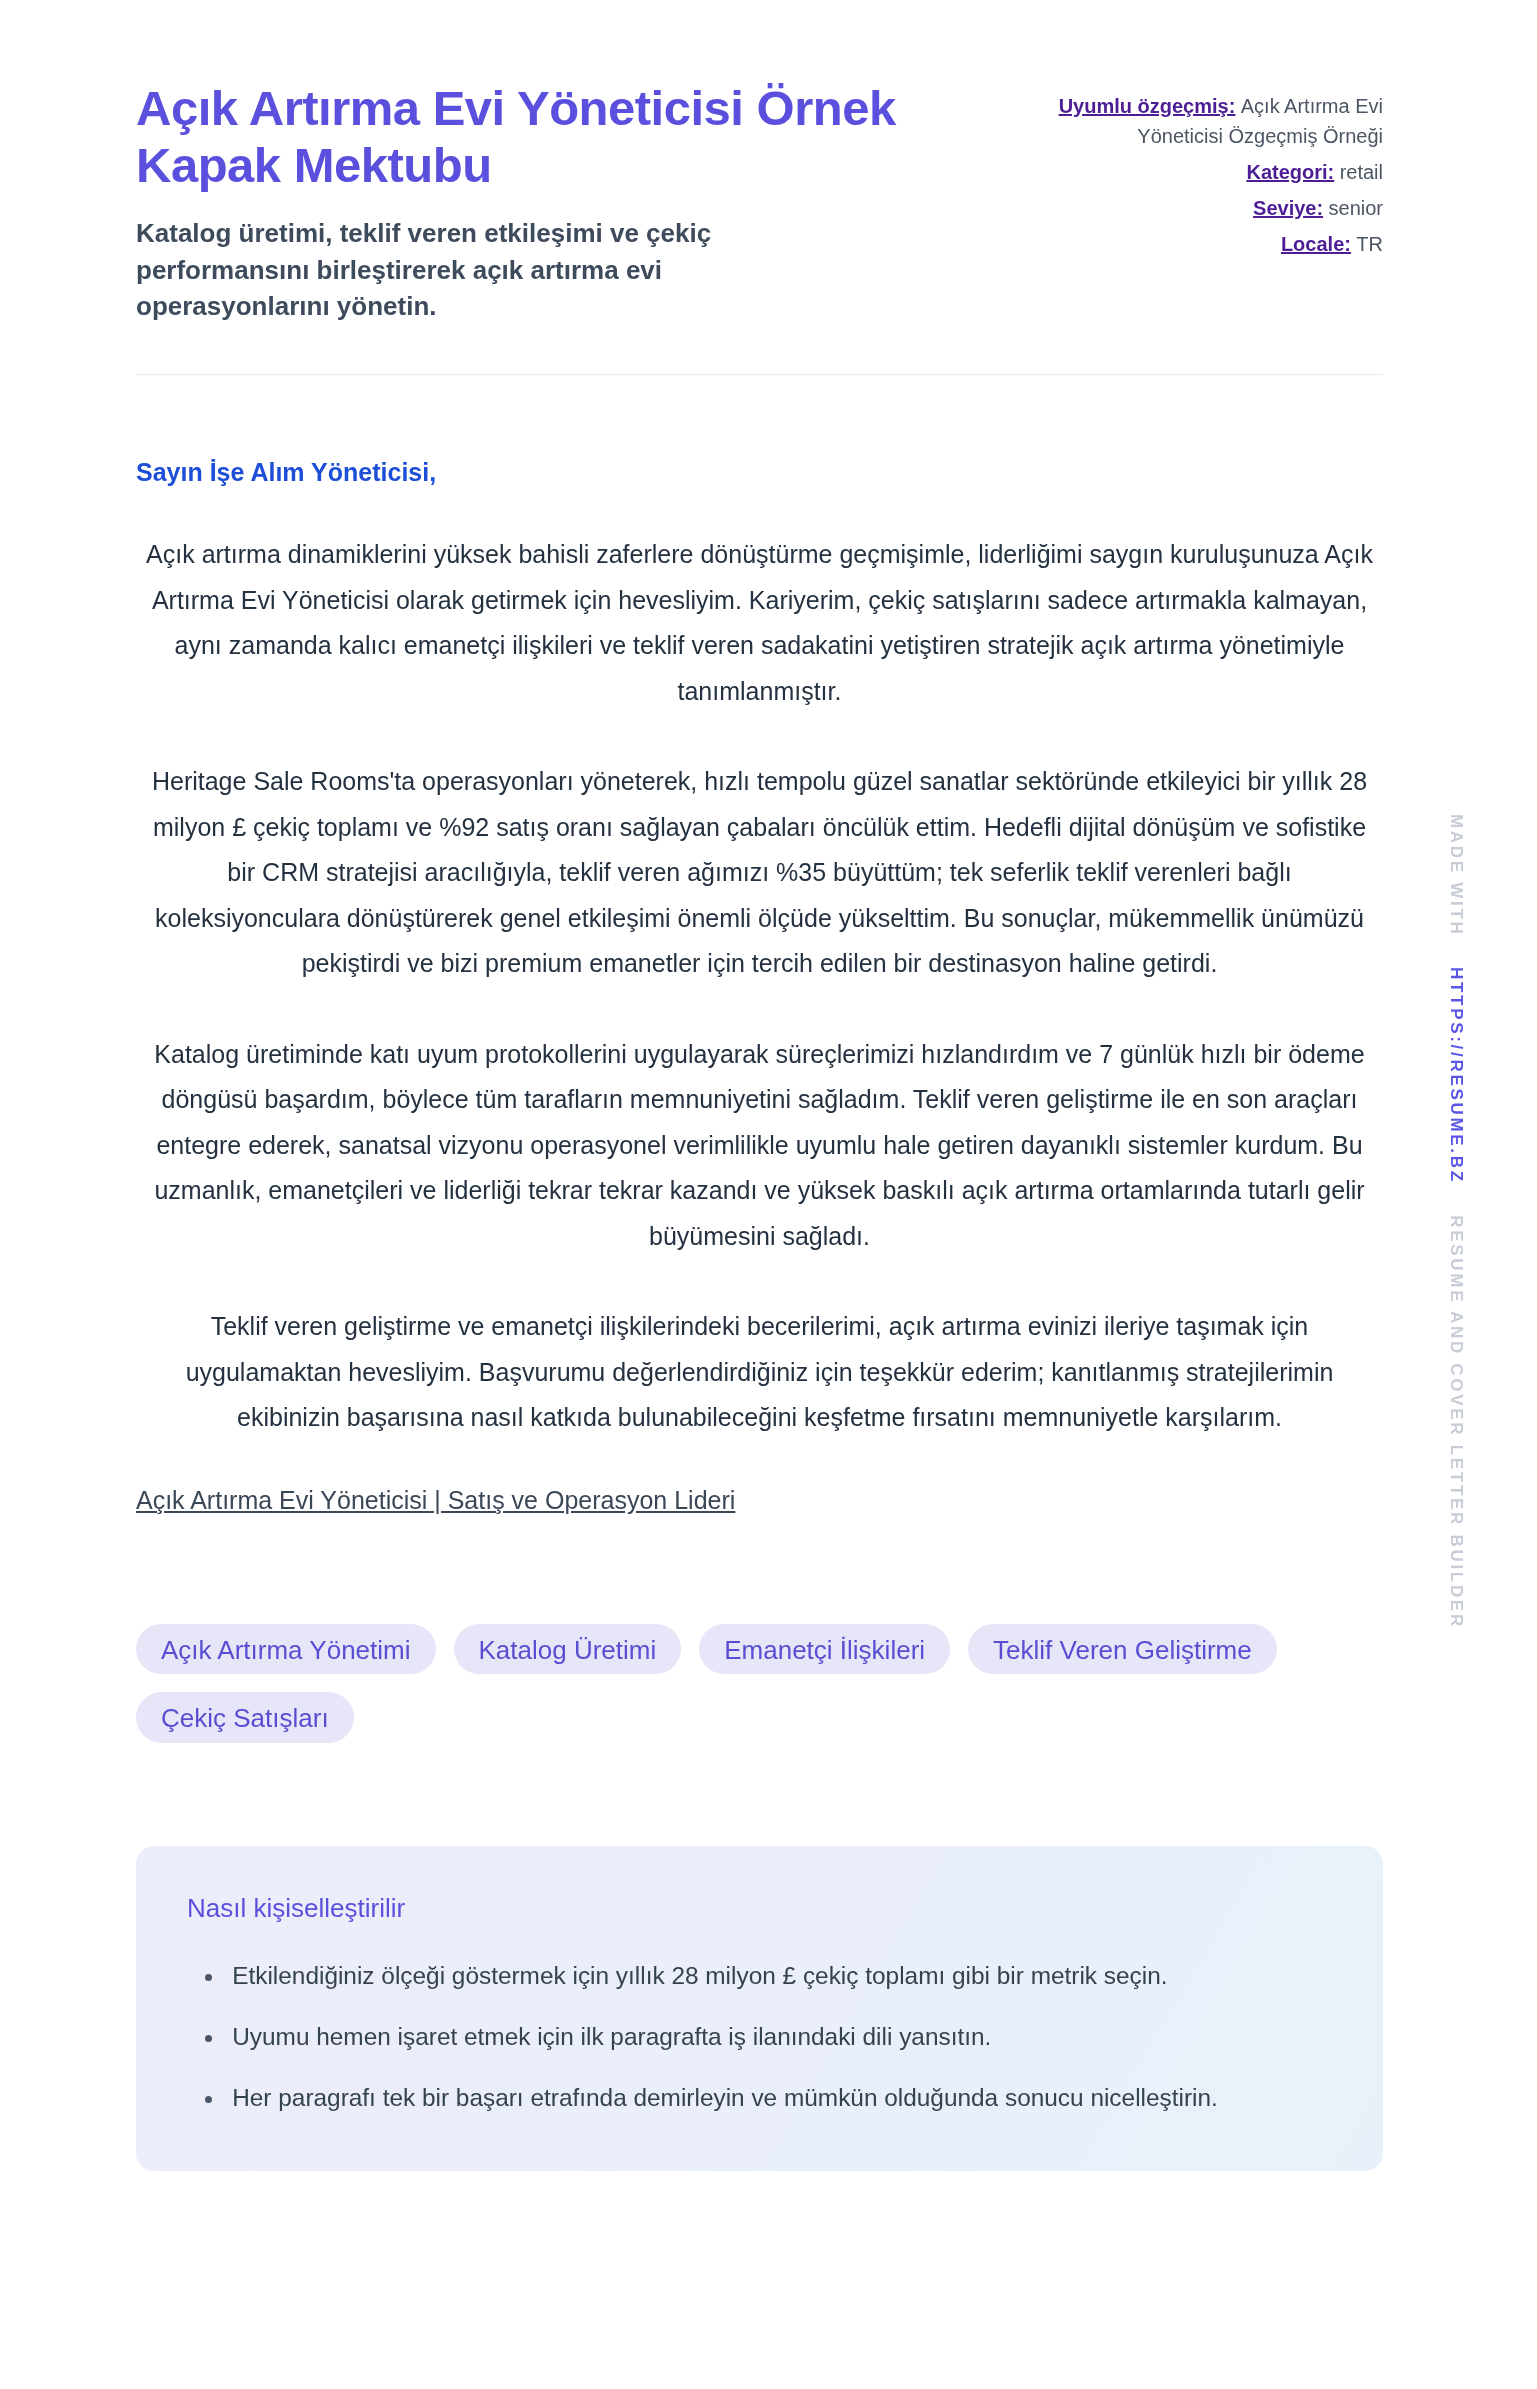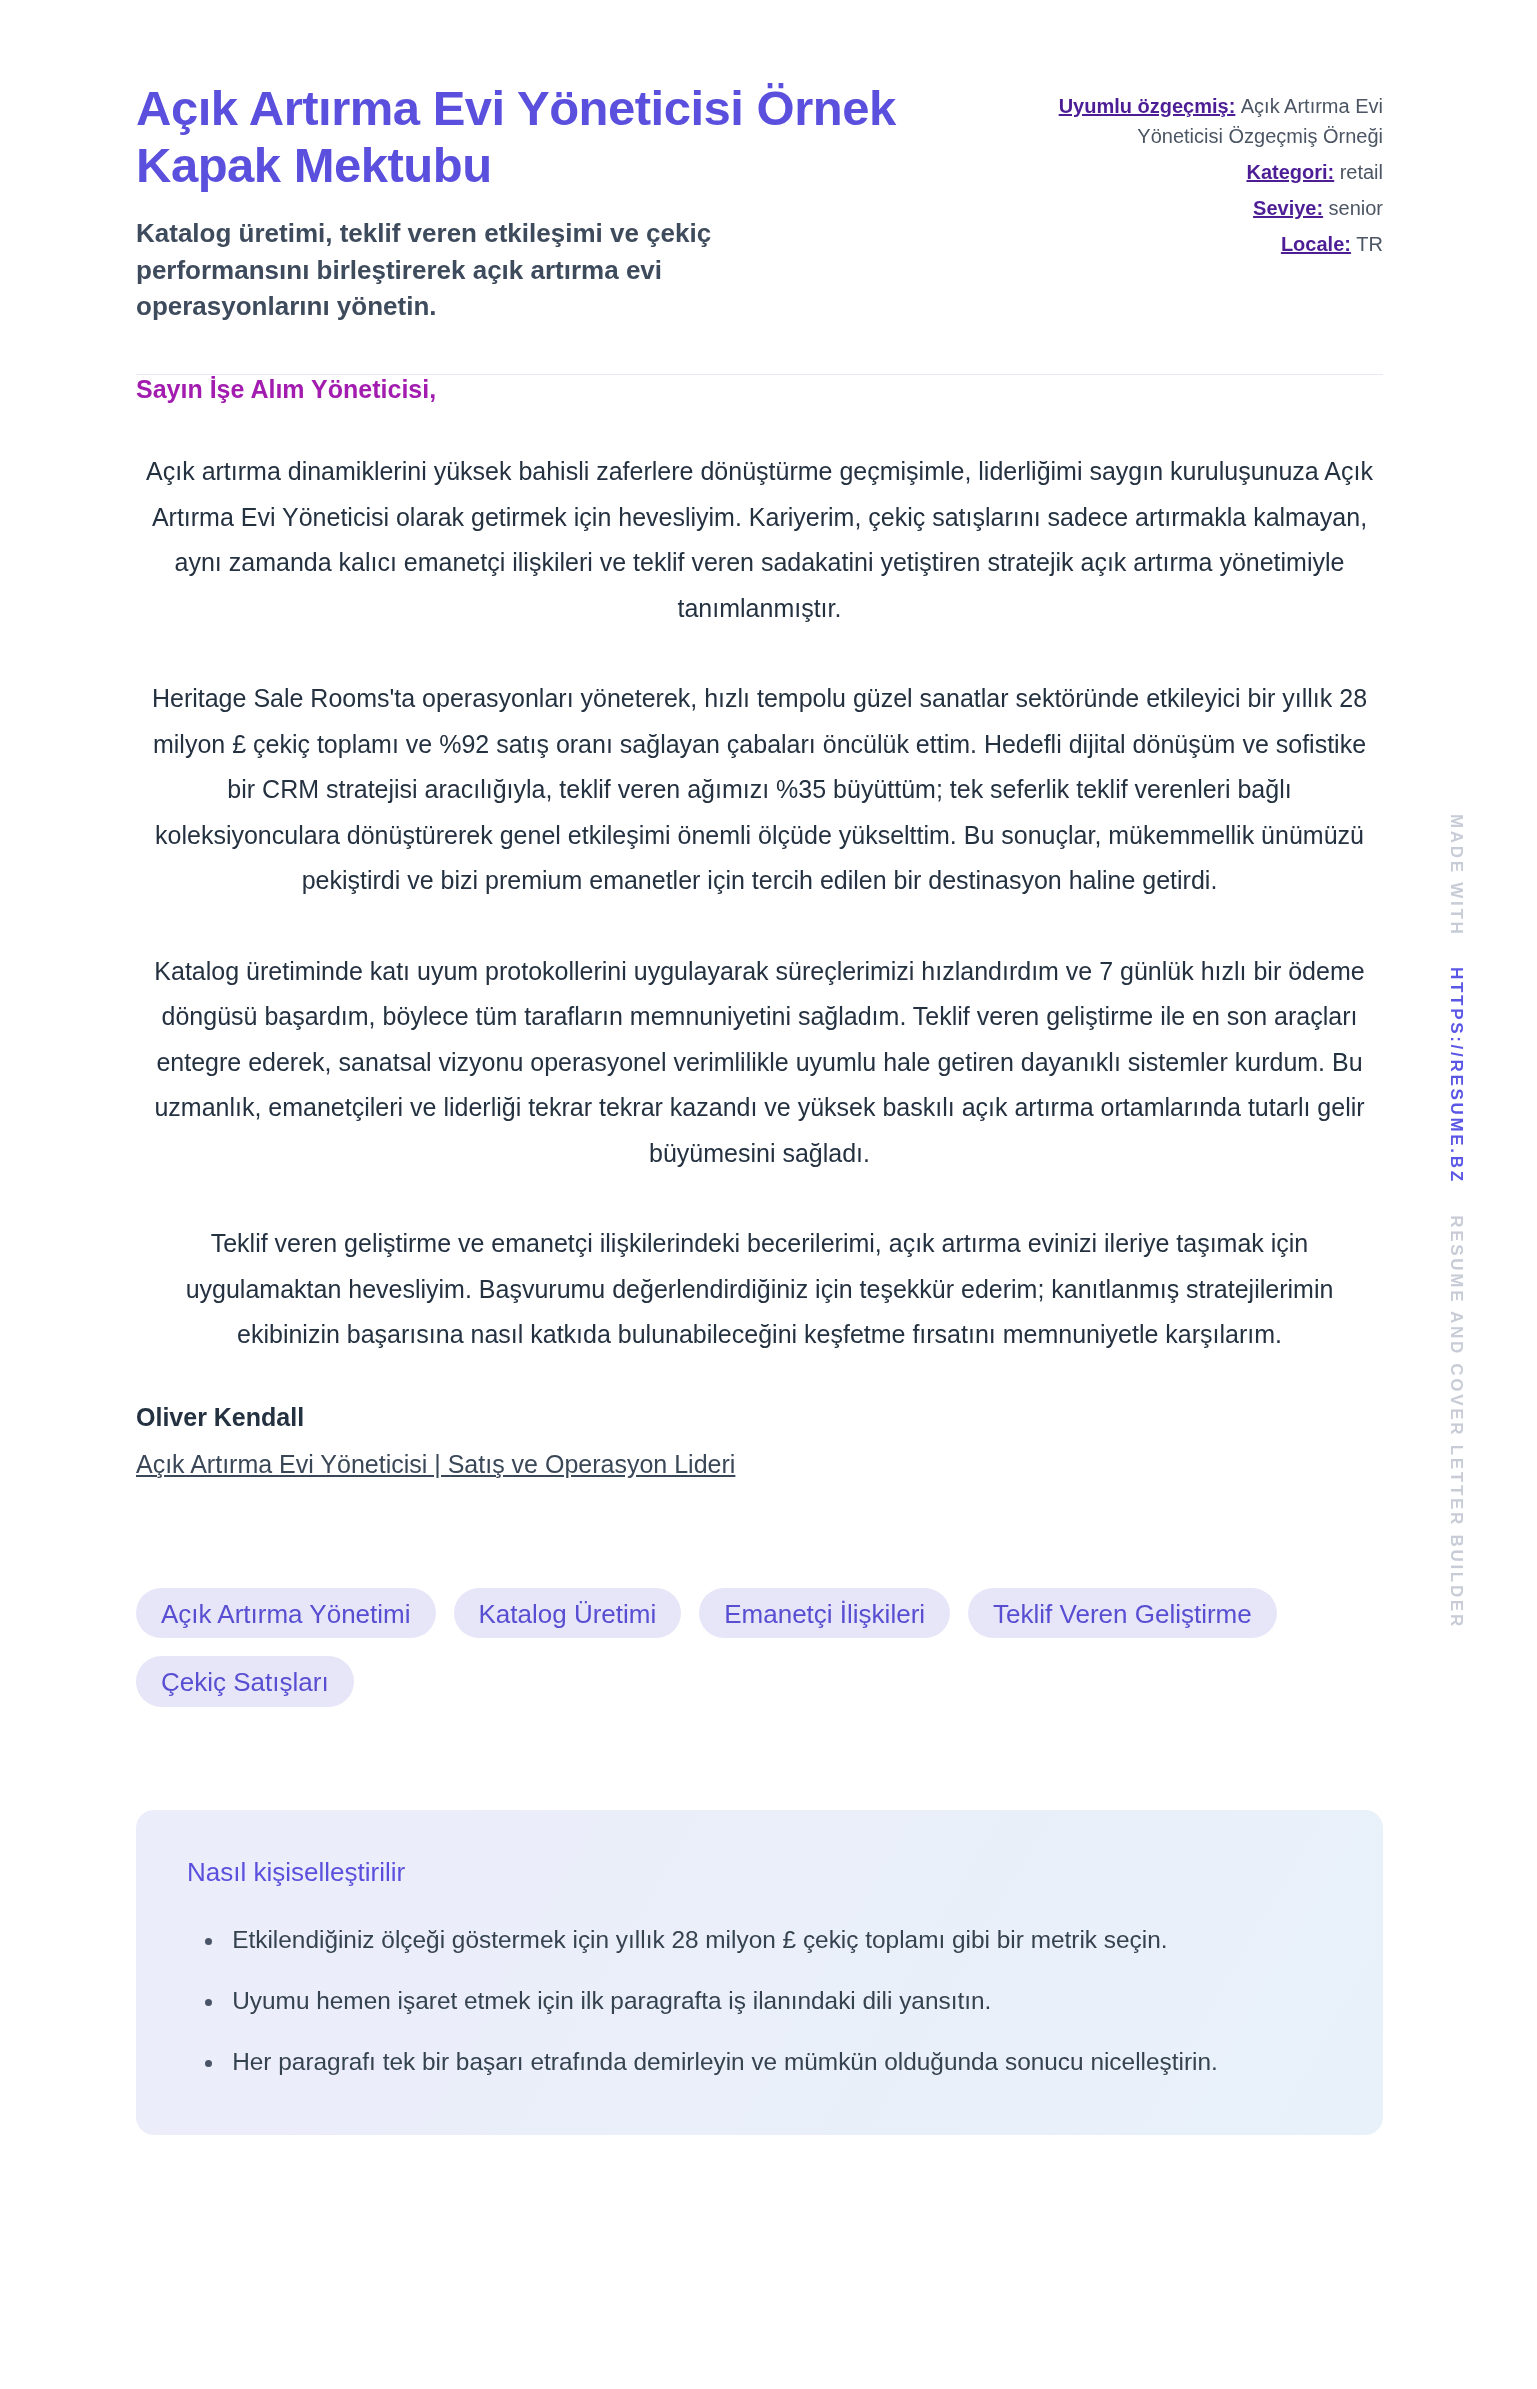--- a/index.html
+++ b/index.html
@@ -43,24 +43,25 @@
     color: #4b5563;
     padding-top: 11px;
   }
   .meta-line { margin-bottom: 5.4px; }
   .meta-label { font-weight: 700; color: #4c1d95; margin-right: 5.4px; text-decoration: underline; }
 
   .divider { border: 0; border-top: 1.8px solid #e7eaf0; margin: 49px 0 0; }
 
   
   .greeting {
+    margin-top: 83px;
     margin-bottom: 45px;
     font-size: 25px;
     font-weight: 700;
-    color: #a21caf;
+    color: #1d4ed8;
   }
   .body-text p {
     font-size: 25px;
     line-height: 1.82;
     color: #243140;
     margin: 0 0 45px;
     text-align: center;
   }
   .signature-name {
     margin-top: 38px;
@@ -158,21 +159,20 @@
 
   <div class="greeting">Sayın İşe Alım Yöneticisi,</div>
 
   <div class="body-text">
     <p>Açık artırma dinamiklerini yüksek bahisli zaferlere dönüştürme geçmişimle, liderliğimi saygın kuruluşunuza Açık Artırma Evi Yöneticisi olarak getirmek için hevesliyim. Kariyerim, çekiç satışlarını sadece artırmakla kalmayan, aynı zamanda kalıcı emanetçi ilişkileri ve teklif veren sadakatini yetiştiren stratejik açık artırma yönetimiyle tanımlanmıştır.</p>
     <p>Heritage Sale Rooms'ta operasyonları yöneterek, hızlı tempolu güzel sanatlar sektöründe etkileyici bir yıllık 28 milyon £ çekiç toplamı ve %92 satış oranı sağlayan çabaları öncülük ettim. Hedefli dijital dönüşüm ve sofistike bir CRM stratejisi aracılığıyla, teklif veren ağımızı %35 büyüttüm; tek seferlik teklif verenleri bağlı koleksiyonculara dönüştürerek genel etkileşimi önemli ölçüde yükselttim. Bu sonuçlar, mükemmellik ünümüzü pekiştirdi ve bizi premium emanetler için tercih edilen bir destinasyon haline getirdi.</p>
     <p>Katalog üretiminde katı uyum protokollerini uygulayarak süreçlerimizi hızlandırdım ve 7 günlük hızlı bir ödeme döngüsü başardım, böylece tüm tarafların memnuniyetini sağladım. Teklif veren geliştirme ile en son araçları entegre ederek, sanatsal vizyonu operasyonel verimlilikle uyumlu hale getiren dayanıklı sistemler kurdum. Bu uzmanlık, emanetçileri ve liderliği tekrar tekrar kazandı ve yüksek baskılı açık artırma ortamlarında tutarlı gelir büyümesini sağladı.</p>
     <p>Teklif veren geliştirme ve emanetçi ilişkilerindeki becerilerimi, açık artırma evinizi ileriye taşımak için uygulamaktan hevesliyim. Başvurumu değerlendirdiğiniz için teşekkür ederim; kanıtlanmış stratejilerimin ekibinizin başarısına nasıl katkıda bulunabileceğini keşfetme fırsatını memnuniyetle karşılarım.</p>
   </div>
 
-  <div class="signature-name">Oliver Kendall</div>
   <div class="signature-role">Açık Artırma Evi Yöneticisi | Satış ve Operasyon Lideri</div>
 
   <div class="tags">
     <span class="tag">Açık Artırma Yönetimi</span>
     <span class="tag">Katalog Üretimi</span>
     <span class="tag">Emanetçi İlişkileri</span>
     <span class="tag">Teklif Veren Geliştirme</span>
     <span class="tag">Çekiç Satışları</span>
   </div>
 

